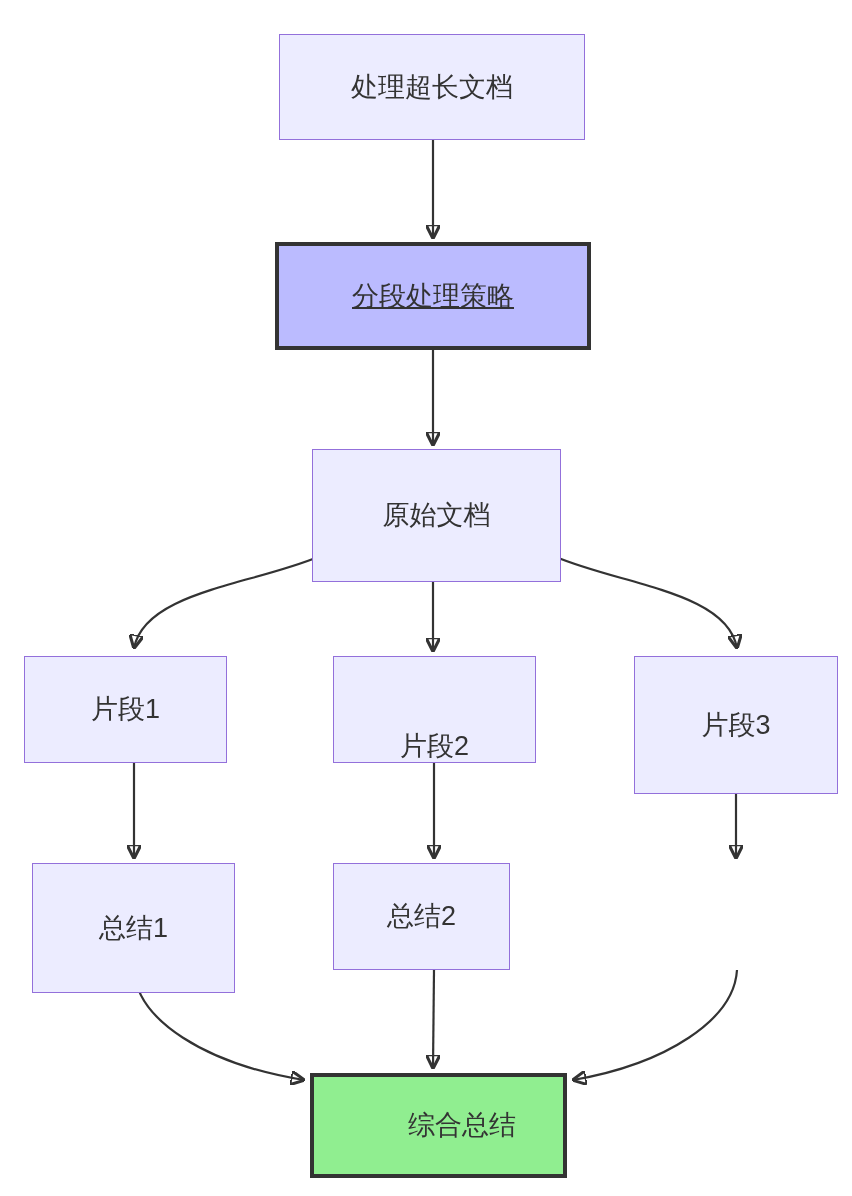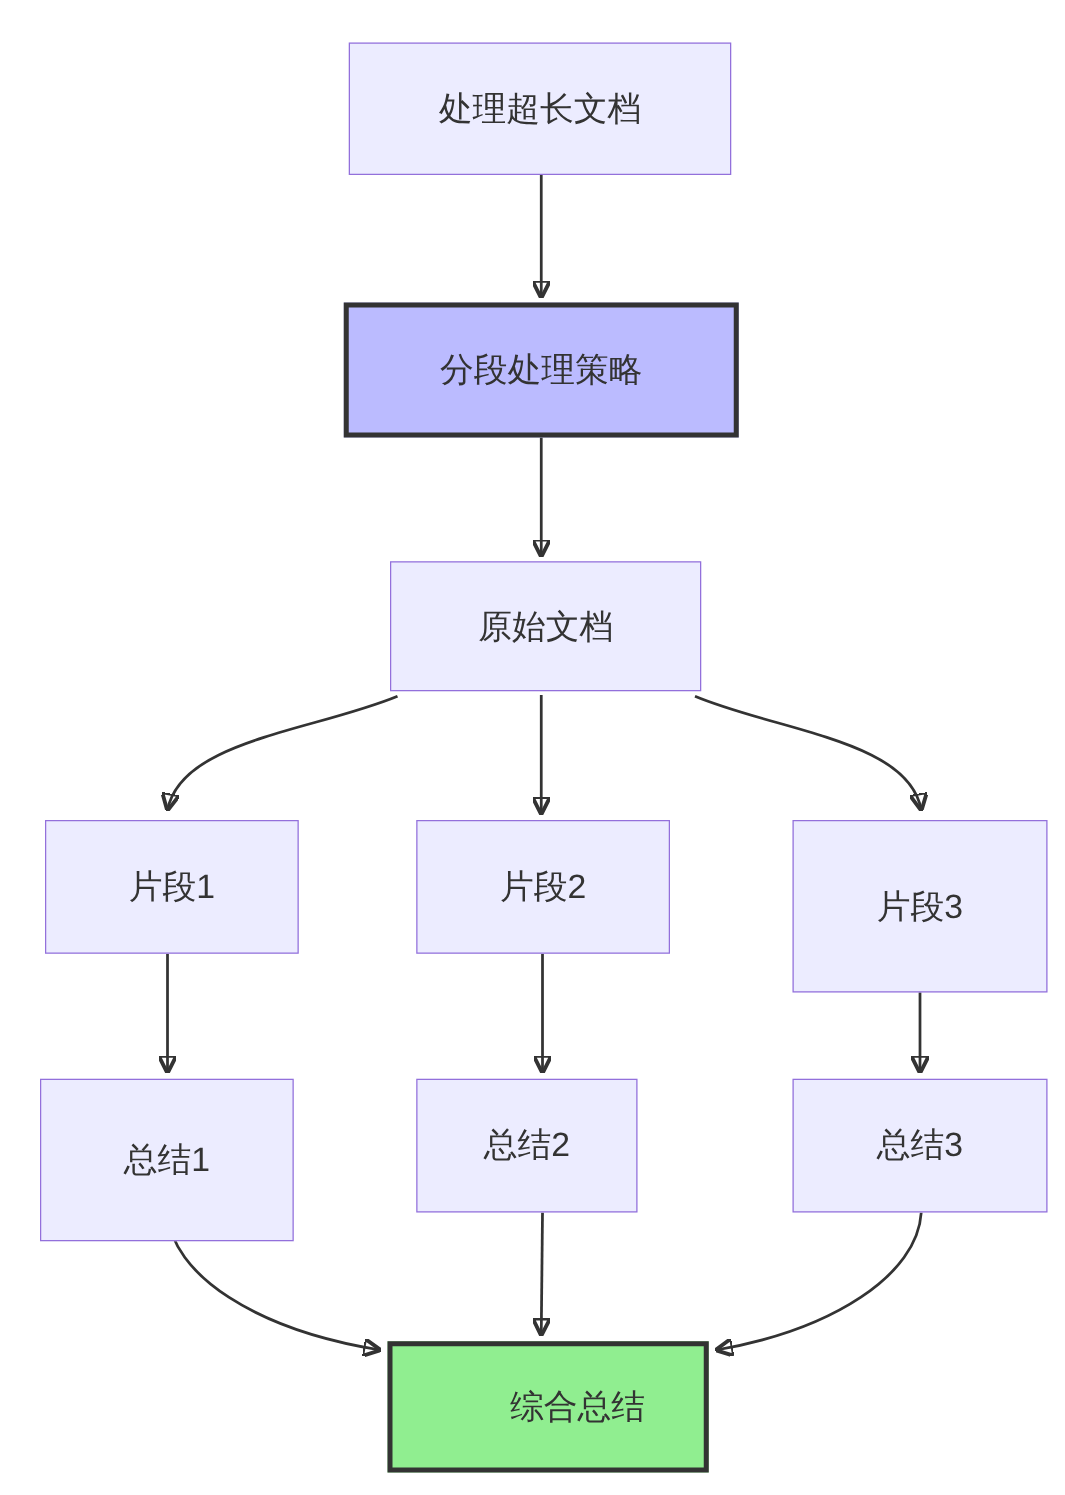--- a/index.html
+++ b/index.html
@@ -23,24 +23,24 @@
     font-size:27px;
     line-height:1.2;
     text-align:center;
     white-space:nowrap;
   }
   .node.emphasis { background:#BBBBFF; border:4px solid #333333; }
   .node.result   { background:#90EE90; border:4px solid #333333;padding-left:47px; }
 
   
   .n1  { left:279px; top:34px;   width:306px; height:106px; }
-  .n2  { left:275px; top:242px;  width:316px; height:108px; }
-  .n3  { left:312px; top:449px;  width:249px; height:104px;justify-content:center; }
-  .n4a { left:36px;  top:656px;  width:203px; height:107px; }
-  .n4b { left:333px; top:656px;  width:203px; height:107px; }
+  .n2  { left:275px; top:242px;  width:316px; height:108px;text-decoration:underline; }
+  .n3  { left:312px; top:449px;  width:249px; height:133px;justify-content:center; }
+  .n4a { left:24px;  top:656px;  width:203px; height:107px; }
+  .n4b { left:333px; top:656px;  width:203px; height:107px;align-items:flex-end; }
   .n4c { left:634px; top:656px;  width:204px; height:138px; }
   .n5a { left:32px;  top:863px;  width:203px; height:130px; }
   .n5b { left:333px; top:863px;  width:177px; height:107px; }
   .n5c { left:634px; top:863px;  width:204px; height:107px; }
   .n6  { left:310px; top:1073px; width:257px; height:105px; }
 </style>
 </head>
 <body>
 
 <div class="canvas">
@@ -85,21 +85,18 @@
   <div class="node n4c">
     <span>片段3</span>
   </div>
 
   <div class="node n5a">
     <span>总结1</span>
   </div>
   <div class="node n5b">
     <span>总结2</span>
   </div>
-  <div class="node n5c">
-    <span>总结3</span>
-  </div>
 
   <div class="node result n6">
     <span>综合总结</span>
   </div>
 
 </div>
 
 </body></html>

